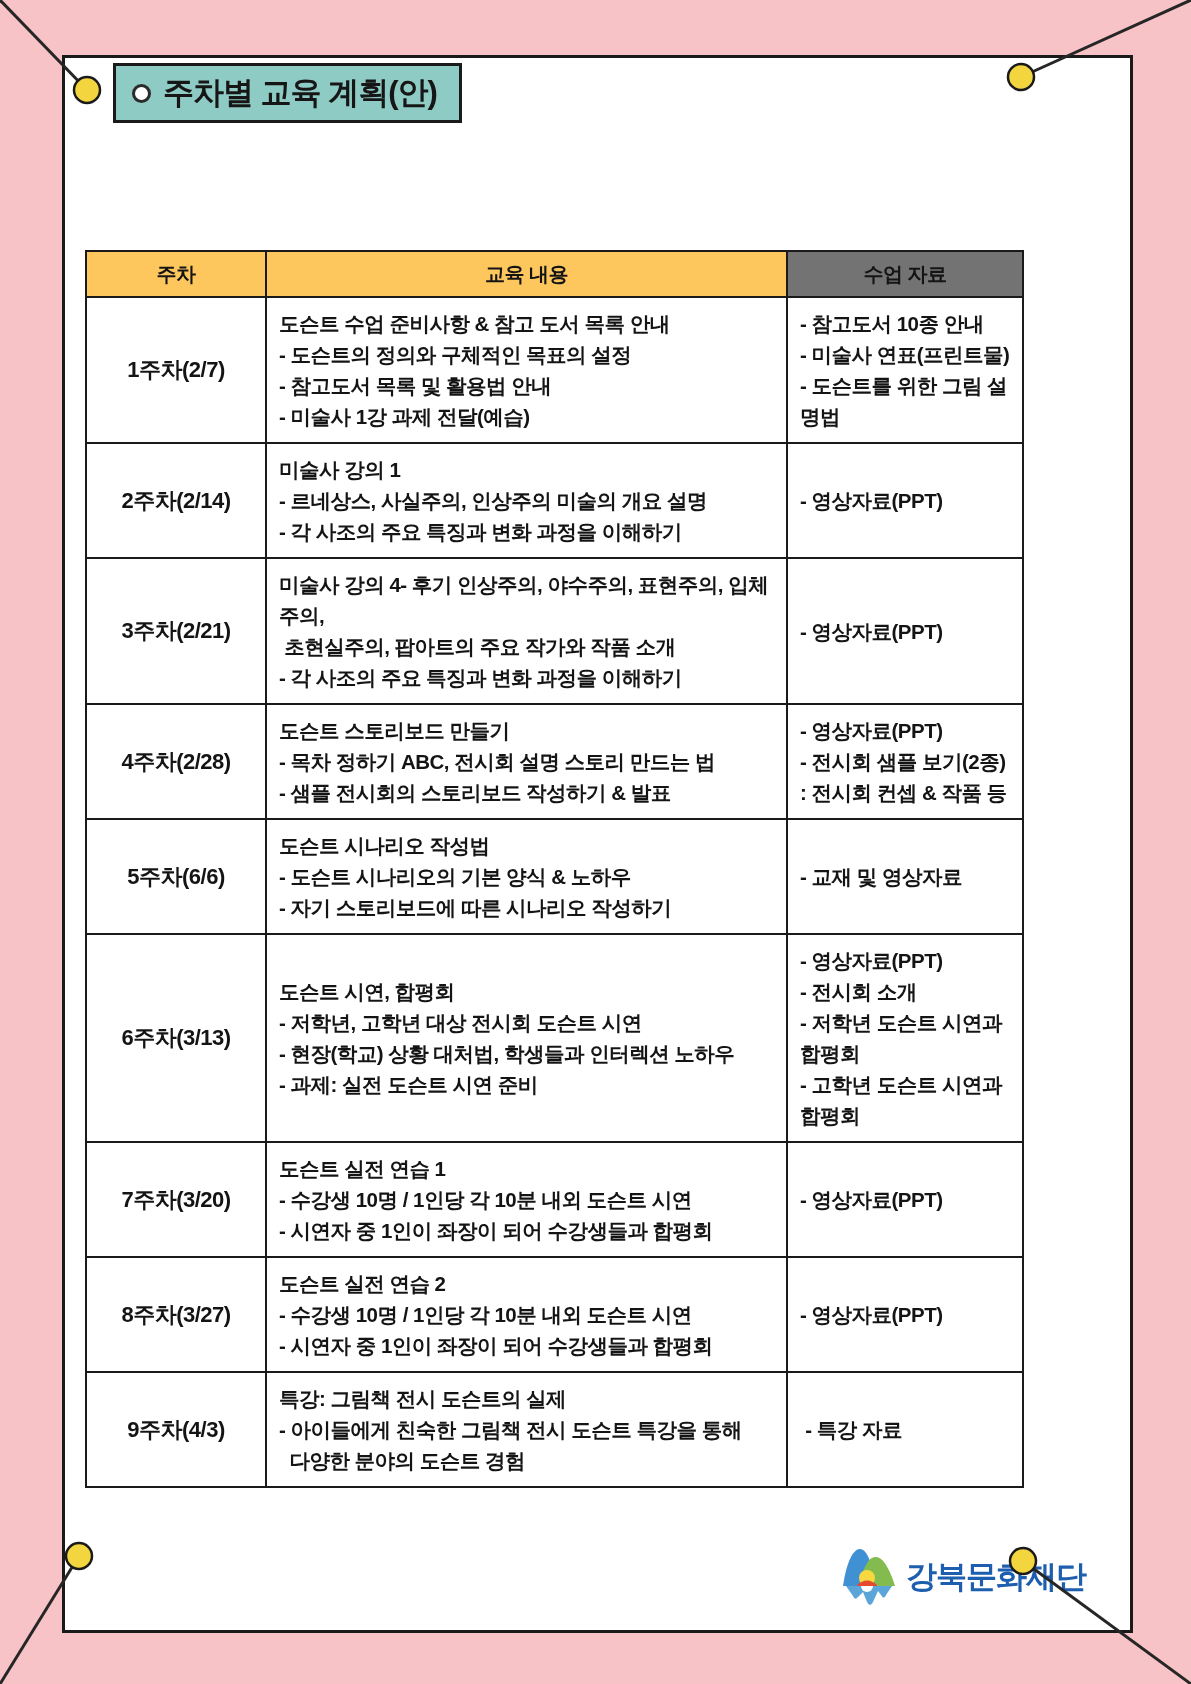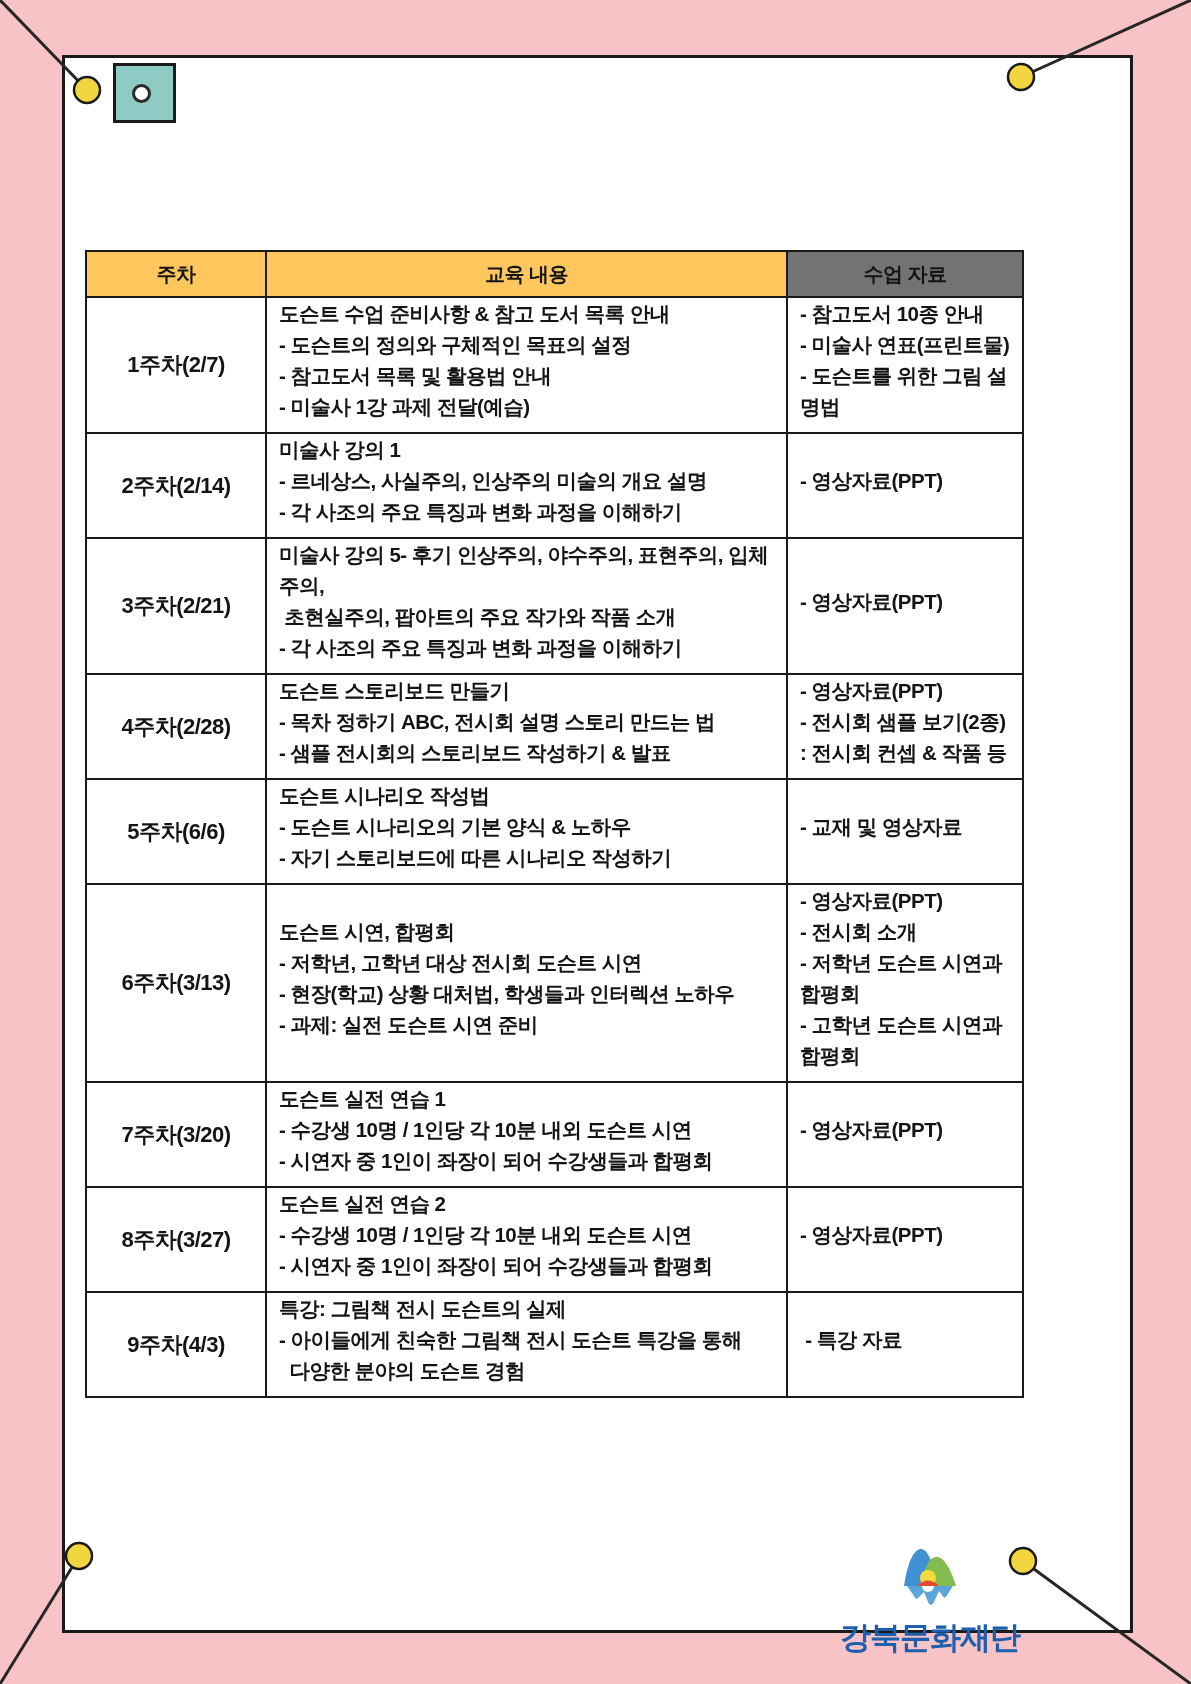--- a/index.html
+++ b/index.html
@@ -31,39 +31,40 @@
   col.c-week{width:180px;}col.c-content{width:521px;}col.c-materials{width:236px;}
   th,td{border:2.5px solid #1a1a1a;color:#141414;}
   th{
     height:42px;font-size:20px;font-weight:bold;text-align:center;
     vertical-align:middle;letter-spacing:-0.5px;
   }
   td{vertical-align:middle;font-weight:600;}
   td.week{ text-align:center;font-size:22px;letter-spacing:-0.5px;padding:0 2px;}
   td.content,td.materials{
     text-align:left;font-size:20.5px;line-height:31px;letter-spacing:-0.5px;
-    padding:0 10px 10px 12px;white-space:pre-wrap;
+    padding:10px 10px 10px 12px;white-space:pre-wrap;
   }
   tbody tr:last-child td{height:72px;}
   .footer-note{
     position:absolute;left:28px;top:1484px;font-size:22px;font-weight:600;
     color:#1c1c1c;letter-spacing:-0.5px;
   }
   .logo{
-    position:absolute;left:775px;top:1487px;display:flex;align-items:center;gap:8px;flex-direction:column;
+    position:absolute;left:775px;top:1487px;display:flex;align-items:center;gap:8px;
   }
   .logo-text{font-size:31px;font-weight:800;letter-spacing:-1px;}
 </style>
 </head>
 <body style="background: rgb(248, 195, 198);">
 
 <div class="page">
 
   <div class="badge" style="background: rgb(143, 203, 197);">
     <span class="badge-bullet"></span>
+    <span>주차별 교육 계획(안)</span>
   </div>
 
 
   <div class="sched">
     <table>
       <colgroup>
           <col class="c-week">
           <col class="c-content">
           <col class="c-materials">
         </colgroup>
@@ -87,21 +88,21 @@
           </tr>
           <tr>
             <td class="week">2주차(2/14)</td>
             <td class="content">미술사 강의 1
 - 르네상스, 사실주의, 인상주의 미술의 개요 설명
 - 각 사조의 주요 특징과 변화 과정을 이해하기</td>
             <td class="materials">- 영상자료(PPT)</td>
           </tr>
           <tr>
             <td class="week">3주차(2/21)</td>
-            <td class="content">미술사 강의 5- 후기 인상주의, 야수주의, 표현주의, 입체주의,
+            <td class="content">미술사 강의 4- 후기 인상주의, 야수주의, 표현주의, 입체주의,
  초현실주의, 팝아트의 주요 작가와 작품 소개
 - 각 사조의 주요 특징과 변화 과정을 이해하기</td>
             <td class="materials">- 영상자료(PPT)</td>
           </tr>
           <tr>
             <td class="week">4주차(2/28)</td>
             <td class="content">도슨트 스토리보드 만들기
 - 목차 정하기 ABC, 전시회 설명 스토리 만드는 법
 - 샘플 전시회의 스토리보드 작성하기 &amp; 발표</td>
             <td class="materials">- 영상자료(PPT)

